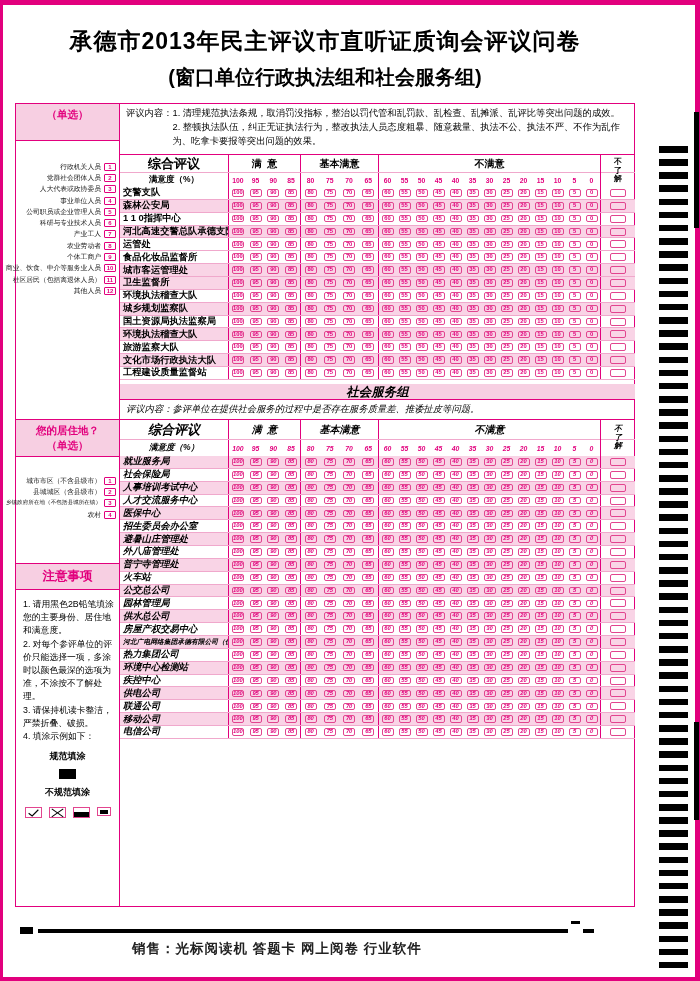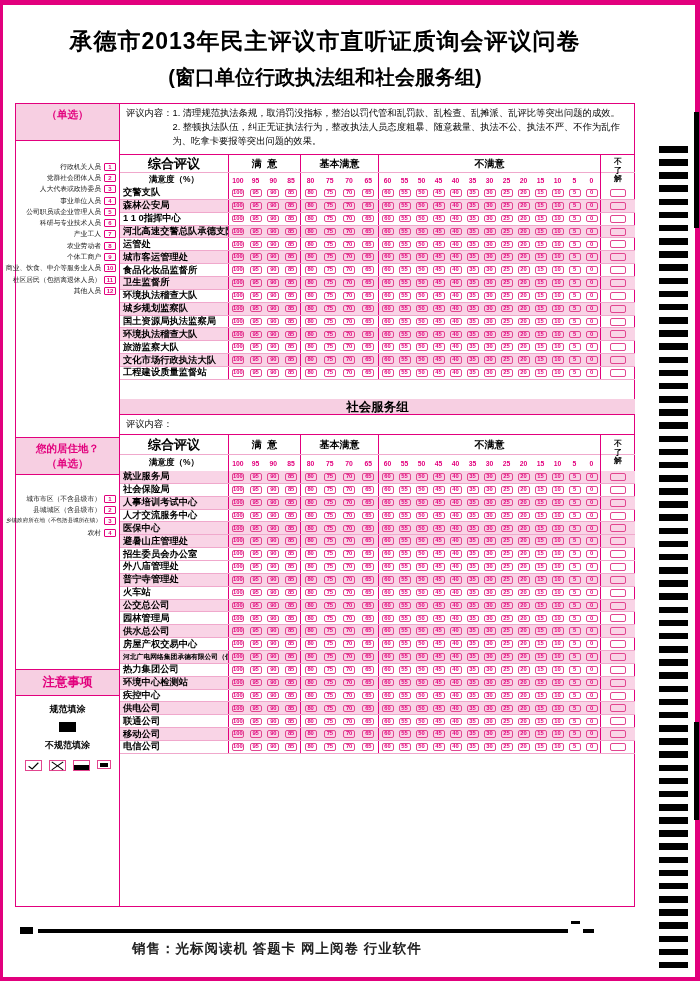--- a/index.html
+++ b/index.html
@@ -26,21 +26,21 @@
 
   
   #sidebar { position:absolute; left:15px; top:103px; width:105px; height:804px;
              border:1.5px solid var(--mag); background:#fff; }
   #main { position:absolute; left:120px; top:103px; width:515px; height:804px;
           border:1.5px solid var(--mag); border-left:none; background:#fff; }
 
   
   .side-sec { position:relative; width:100%; }
   #side-occ { height:315px; }
-  #side-res { height:232px; border-top:1px solid var(--mag);margin-top:18px; }
+  #side-res { height:144px; border-top:1px solid var(--mag); }
   #side-notes { height:294px; border-top:1px solid var(--mag); }
   .side-head { background:var(--band); border-bottom:1px solid var(--mag);
                text-align:center; color:var(--mag); font-weight:bold; }
   #side-occ .side-head, #side-res .side-head { height:37px; font-size:10.5px; line-height:15px; padding-top:3px; }
   #side-notes .side-head { height:26px; font-size:12.5px; line-height:25px; }
   .choice-list { width:100%; }
   #occ-list { margin-top:20px; }
   #res-list { margin-top:18px; }
   .choice-row { height:11.3px; display:flex; justify-content:flex-end; align-items:center;
                 gap:3px; padding-right:3px; }
@@ -56,21 +56,21 @@
   .fill-bad-row { display:flex; justify-content:center; gap:7px; margin-top:8px; }
   .mini { width:17px; height:11px; border:1px solid var(--bub); background:#fff; position:relative; }
   .mini svg { position:absolute; inset:0; }
   .mini-half::after { content:""; position:absolute; left:0; right:0; bottom:0; height:5px; background:#000; }
   .mini-dash { width:14px; height:9px; }
   .mini-dash::after { content:""; position:absolute; left:2px; bottom:1px; width:8px; height:4px; background:#000; }
 
   
   .section { position:absolute; left:0; width:515px; }
   #sec0 { top:0; }
-  #sec1 { top:295px; }
+  #sec1 { top:280px;font-style:italic; }
   .band { background:var(--band); border-bottom:1px solid var(--mag); text-align:center;
           font-weight:bold; color:#000; }
   #sec0 .band { height:19px; font-size:13px; line-height:19px; }
   #sec1 .band { height:16px; font-size:12.5px; line-height:16px; }
   .desc { display:flex; padding:3px 4px 0 6px; font-size:9.3px; line-height:1.5; color:#000; }
   #sec0 .desc { height:50px; }
   #sec1 .desc { height:19px; padding-top:3px; }
   .desc-label { white-space:nowrap; }
   .desc-lines { flex:1; }
   .thead { position:relative; border-top:1px solid var(--mag); width:515px; }
@@ -207,20 +207,26 @@
           <span class="choice-box">3</span>
         </div>
         <div class="choice-row">
           <span class="choice-label">农村</span>
           <span class="choice-box">4</span>
         </div>
       </div>
   </div>
   <div class="side-sec" id="side-notes">
     <div class="side-head">注意事项</div>
+    <div class="notes-body" id="notes-body">
+        <p>1. 请用黑色2B铅笔填涂您的主要身份、居住地和满意度。</p>
+        <p>2. 对每个参评单位的评价只能选择一项，多涂时以颜色最深的选项为准，不涂按不了解处理。</p>
+        <p>3. 请保持机读卡整洁，严禁折叠、破损。</p>
+        <p>4. 填涂示例如下：</p>
+      </div>
     <div class="fill-label">规范填涂</div>
     <div class="fill-square"></div>
     <div class="fill-label">不规范填涂</div>
     <div class="fill-bad-row">
       <span class="mini">
         <svg viewBox="0 0 17 11">
             <path d="M3 6 L7 9 L14 2" stroke="#000" stroke-width="1.3" fill="none"></path>
           </svg>
       </span>
       <span class="mini">
@@ -445,55 +451,55 @@
             <span class="bubble">20</span>
             <span class="bubble">15</span>
             <span class="bubble">10</span>
             <span class="bubble">5</span>
             <span class="bubble">0</span>
           </div>
           <div class="c-unknown">
             <span class="bubble unknown-bubble"></span>
           </div>
         </div>
+        <div class="t-row">
+          <div class="c-name">食品化妆品监督所</div>
+          <div class="cg w-sat">
+            <span class="bubble">100</span>
+            <span class="bubble">95</span>
+            <span class="bubble">90</span>
+            <span class="bubble">85</span>
+          </div>
+          <div class="cg w-basic">
+            <span class="bubble">80</span>
+            <span class="bubble">75</span>
+            <span class="bubble">70</span>
+            <span class="bubble">65</span>
+          </div>
+          <div class="cg w-unsat">
+            <span class="bubble">60</span>
+            <span class="bubble">55</span>
+            <span class="bubble">50</span>
+            <span class="bubble">45</span>
+            <span class="bubble">40</span>
+            <span class="bubble">35</span>
+            <span class="bubble">30</span>
+            <span class="bubble">25</span>
+            <span class="bubble">20</span>
+            <span class="bubble">15</span>
+            <span class="bubble">10</span>
+            <span class="bubble">5</span>
+            <span class="bubble">0</span>
+          </div>
+          <div class="c-unknown">
+            <span class="bubble unknown-bubble"></span>
+          </div>
+        </div>
         <div class="t-row pink">
           <div class="c-name">城市客运管理处</div>
-          <div class="cg w-sat">
-            <span class="bubble">100</span>
-            <span class="bubble">95</span>
-            <span class="bubble">90</span>
-            <span class="bubble">85</span>
-          </div>
-          <div class="cg w-basic">
-            <span class="bubble">80</span>
-            <span class="bubble">75</span>
-            <span class="bubble">70</span>
-            <span class="bubble">65</span>
-          </div>
-          <div class="cg w-unsat">
-            <span class="bubble">60</span>
-            <span class="bubble">55</span>
-            <span class="bubble">50</span>
-            <span class="bubble">45</span>
-            <span class="bubble">40</span>
-            <span class="bubble">35</span>
-            <span class="bubble">30</span>
-            <span class="bubble">25</span>
-            <span class="bubble">20</span>
-            <span class="bubble">15</span>
-            <span class="bubble">10</span>
-            <span class="bubble">5</span>
-            <span class="bubble">0</span>
-          </div>
-          <div class="c-unknown">
-            <span class="bubble unknown-bubble"></span>
-          </div>
-        </div>
-        <div class="t-row">
-          <div class="c-name">食品化妆品监督所</div>
           <div class="cg w-sat">
             <span class="bubble">100</span>
             <span class="bubble">95</span>
             <span class="bubble">90</span>
             <span class="bubble">85</span>
           </div>
           <div class="cg w-basic">
             <span class="bubble">80</span>
             <span class="bubble">75</span>
             <span class="bubble">70</span>
@@ -781,20 +787,23 @@
           <div class="c-unknown">
             <span class="bubble unknown-bubble"></span>
           </div>
         </div>
       </div>
   </div>
   <div class="section" id="sec1">
     <div class="band">社会服务组</div>
     <div class="desc">
       <span class="desc-label">评议内容：</span>
+      <div class="desc-lines" id="desc-lines-1">
+          <p>参评单位在提供社会服务的过程中是否存在服务质量差、推诿扯皮等问题。</p>
+        </div>
     </div>
     <div class="thead" id="thead-1">
         <div class="hrow hrowA">
           <div class="h-name">综合评议</div>
           <div class="hg hg-label w-sat">满  意</div>
           <div class="hg hg-label w-basic">基本满意</div>
           <div class="hg hg-label w-unsat">不满意</div>
         </div>
         <div class="hrow hrowB">
           <div class="h-name">满意度（%）</div>
@@ -991,55 +1000,55 @@
             <span class="bubble">20</span>
             <span class="bubble">15</span>
             <span class="bubble">10</span>
             <span class="bubble">5</span>
             <span class="bubble">0</span>
           </div>
           <div class="c-unknown">
             <span class="bubble unknown-bubble"></span>
           </div>
         </div>
+        <div class="t-row">
+          <div class="c-name">招生委员会办公室</div>
+          <div class="cg w-sat">
+            <span class="bubble">100</span>
+            <span class="bubble">95</span>
+            <span class="bubble">90</span>
+            <span class="bubble">85</span>
+          </div>
+          <div class="cg w-basic">
+            <span class="bubble">80</span>
+            <span class="bubble">75</span>
+            <span class="bubble">70</span>
+            <span class="bubble">65</span>
+          </div>
+          <div class="cg w-unsat">
+            <span class="bubble">60</span>
+            <span class="bubble">55</span>
+            <span class="bubble">50</span>
+            <span class="bubble">45</span>
+            <span class="bubble">40</span>
+            <span class="bubble">35</span>
+            <span class="bubble">30</span>
+            <span class="bubble">25</span>
+            <span class="bubble">20</span>
+            <span class="bubble">15</span>
+            <span class="bubble">10</span>
+            <span class="bubble">5</span>
+            <span class="bubble">0</span>
+          </div>
+          <div class="c-unknown">
+            <span class="bubble unknown-bubble"></span>
+          </div>
+        </div>
         <div class="t-row pink">
           <div class="c-name">避暑山庄管理处</div>
-          <div class="cg w-sat">
-            <span class="bubble">100</span>
-            <span class="bubble">95</span>
-            <span class="bubble">90</span>
-            <span class="bubble">85</span>
-          </div>
-          <div class="cg w-basic">
-            <span class="bubble">80</span>
-            <span class="bubble">75</span>
-            <span class="bubble">70</span>
-            <span class="bubble">65</span>
-          </div>
-          <div class="cg w-unsat">
-            <span class="bubble">60</span>
-            <span class="bubble">55</span>
-            <span class="bubble">50</span>
-            <span class="bubble">45</span>
-            <span class="bubble">40</span>
-            <span class="bubble">35</span>
-            <span class="bubble">30</span>
-            <span class="bubble">25</span>
-            <span class="bubble">20</span>
-            <span class="bubble">15</span>
-            <span class="bubble">10</span>
-            <span class="bubble">5</span>
-            <span class="bubble">0</span>
-          </div>
-          <div class="c-unknown">
-            <span class="bubble unknown-bubble"></span>
-          </div>
-        </div>
-        <div class="t-row">
-          <div class="c-name">招生委员会办公室</div>
           <div class="cg w-sat">
             <span class="bubble">100</span>
             <span class="bubble">95</span>
             <span class="bubble">90</span>
             <span class="bubble">85</span>
           </div>
           <div class="cg w-basic">
             <span class="bubble">80</span>
             <span class="bubble">75</span>
             <span class="bubble">70</span>

